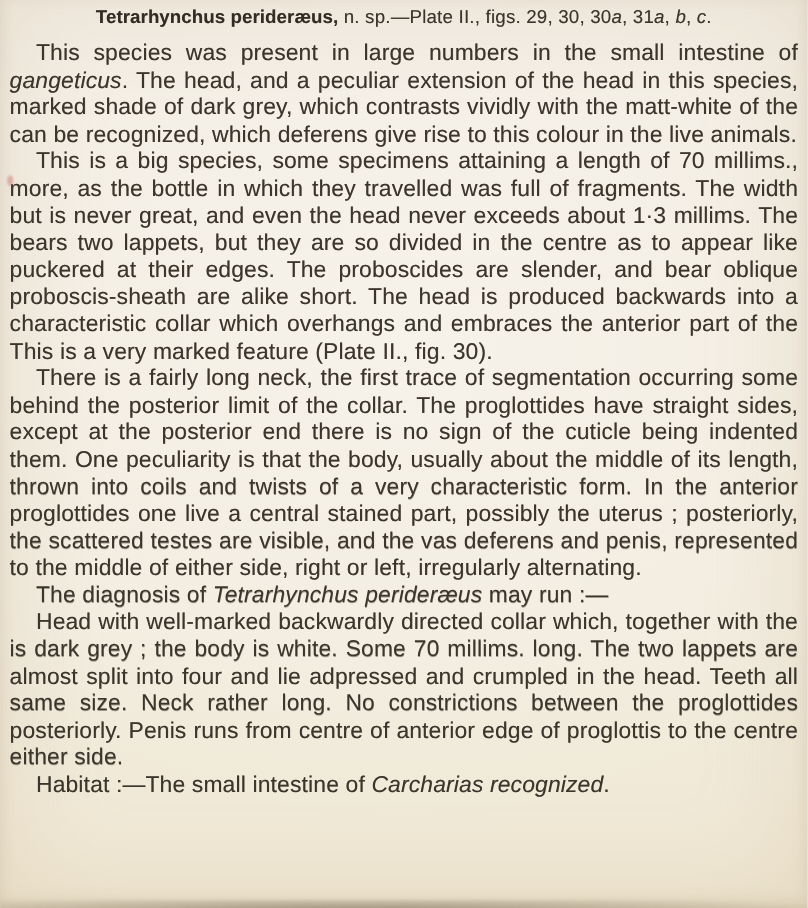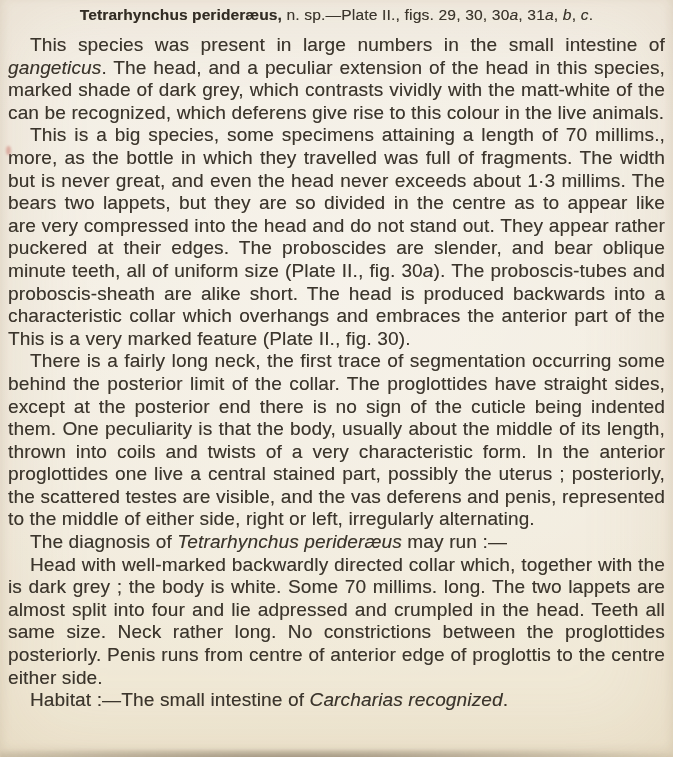--- a/index.html
+++ b/index.html
@@ -76,23 +76,21 @@
         <div class="line first">This species was present in large numbers in the small intestine of <i>Carcharias</i></div>
         <div class="line"><i>gangeticus</i>.  The head, and a peculiar extension of the head in this species, is a well-</div>
         <div class="line">marked shade of dark grey, which contrasts vividly with the matt-white of the rest</div>
         <div class="line last">can be recognized, which deferens give rise to this colour in the live animals.</div>
       </div>
       <div class="para">
         <div class="line first">This is a big species, some specimens attaining a length of 70 millims., possibly</div>
         <div class="line">more, as the bottle in which they travelled was full of fragments.  The width varies,</div>
         <div class="line">but is never great, and even the head never exceeds about 1·3 millims.  The head</div>
         <div class="line">bears two lappets, but they are so divided in the centre as to appear like four.  They</div>
-        <div class="line">are very compressed into the head and do not stand out.  They appear rather</div>
         <div class="line">puckered at their edges.  The proboscides are slender, and bear oblique rows of very</div>
-        <div class="line">minute teeth, all of uniform size (Plate II., fig. 30<i>a</i>).  The proboscis-tubes and</div>
         <div class="line">proboscis-sheath are alike short.  The head is produced backwards into a very</div>
         <div class="line">characteristic collar which overhangs and embraces the anterior part of the body.</div>
         <div class="line last">This is a very marked feature (Plate II., fig. 30).</div>
       </div>
       <div class="para">
         <div class="line first">There is a fairly long neck, the first trace of segmentation occurring some way</div>
         <div class="line">behind the posterior limit of the collar.  The proglottides have straight sides, and</div>
         <div class="line">except at the posterior end there is no sign of the cuticle being indented between</div>
         <div class="line">them.  One peculiarity is that the body, usually about the middle of its length, is</div>
         <div class="line">thrown into coils and twists of a very characteristic form.  In the anterior</div>

